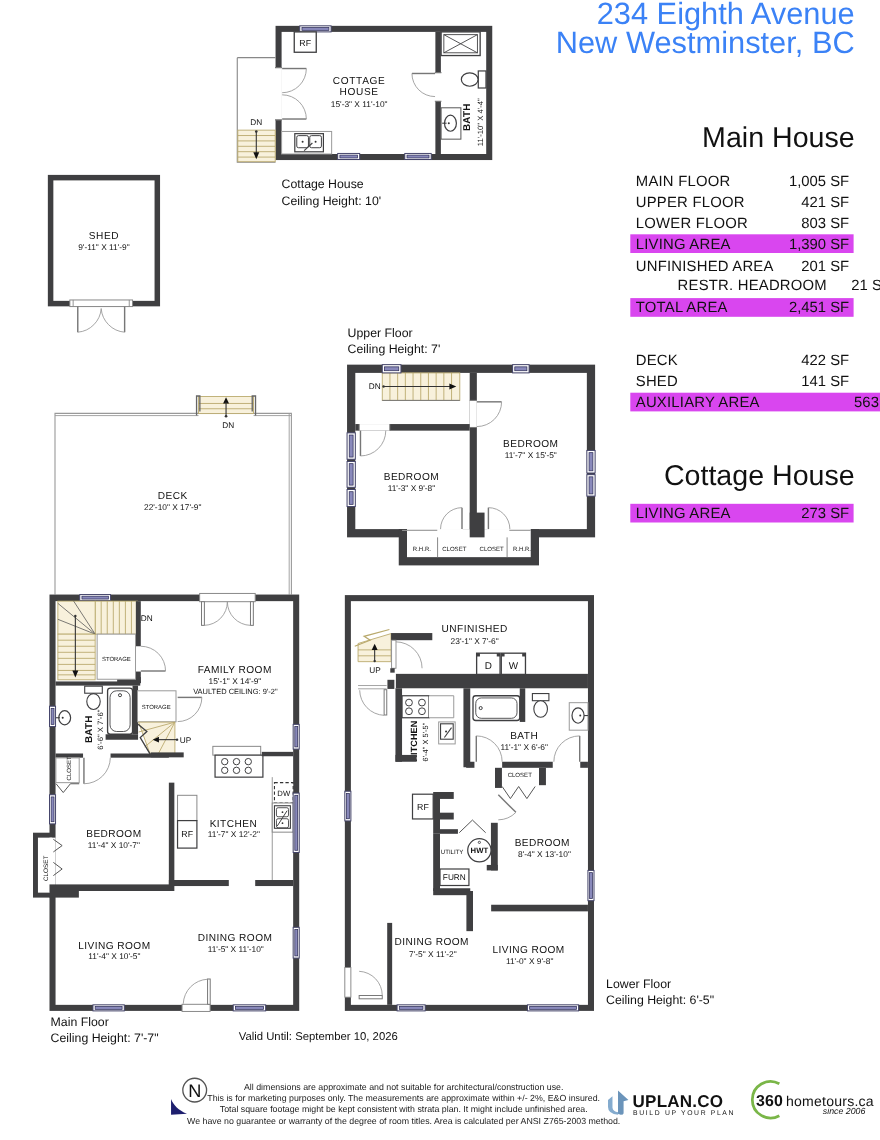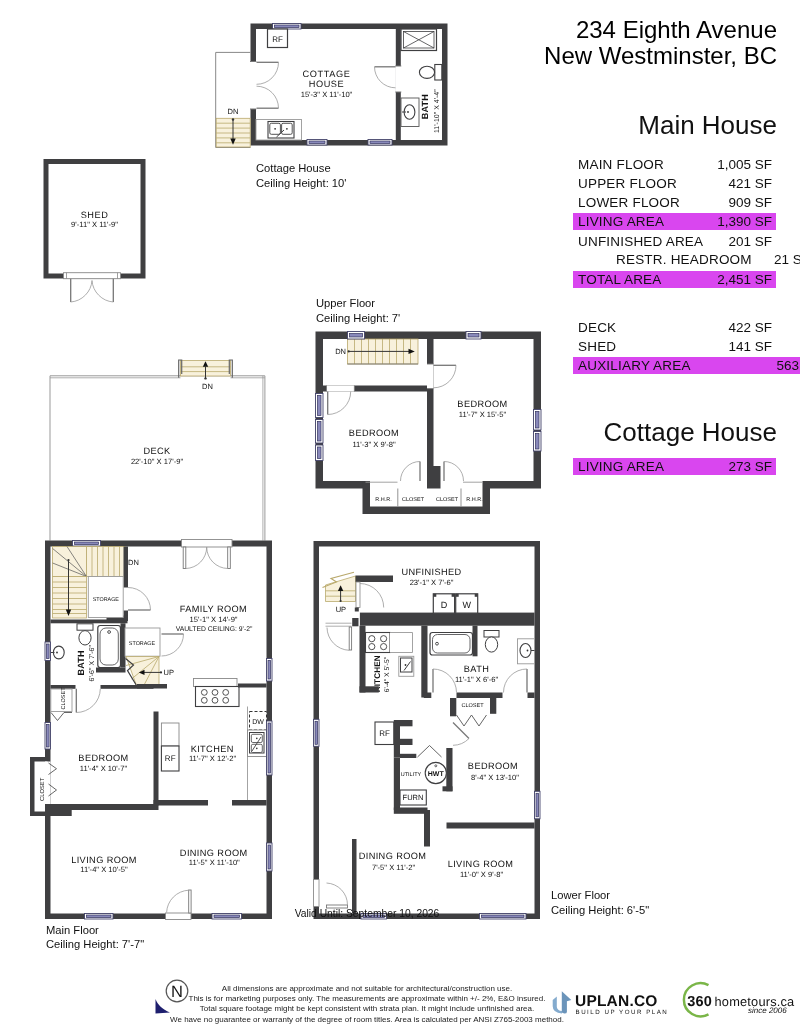--- a/index.html
+++ b/index.html
@@ -13,37 +13,37 @@
   .gray{background:#d946ef;}
   .ttl{position:absolute;right:23px;font-size:26px;color:#111;}
   .planlab{position:absolute;font-size:11.2px;line-height:14.5px;color:#111;}
   svg{position:absolute;overflow:visible;}
   svg text{font-family:"Liberation Sans",sans-serif;fill:#111;text-rendering:geometricPrecision;}
 </style>
 </head>
 <body>
 <div id="page">
 
-  <div class="abs rt" style="right:23px;top:17px;font-size:24px;line-height:26px;color:#000000;">234 Eighth Avenue<br>New Westminster, BC</div>
+  <div class="abs rt" style="right:23px;top:0;font-size:28px;line-height:26px;color:#3b82f6;">234 Eighth Avenue<br>New Westminster, BC</div>
 
   <div class="ttl" style="top:110px;">Main House</div>
 
   <div class="row" style="top:156px;">
       <span class="lb">MAIN FLOOR</span>
       <span class="vl">1,005 SF</span>
     </div>
 
   <div class="row" style="top:175px;">
       <span class="lb">UPPER FLOOR</span>
       <span class="vl">421 SF</span>
     </div>
 
   <div class="row" style="top:194px;">
       <span class="lb">LOWER FLOOR</span>
-      <span class="vl">909 SF</span>
+      <span class="vl">803 SF</span>
     </div>
 
   <div class="row gray" style="top:213px;">
       <span class="lb">LIVING AREA</span>
       <span class="vl">1,390 SF</span>
     </div>
 
   <div class="row" style="top:232.5px;">
       <span class="lb">UNFINISHED AREA</span>
       <span class="vl">201 SF</span>
@@ -824,21 +824,21 @@
   </svg>
 
   <div class="planlab" style="left:256px;top:161px;">Cottage House<br>Ceiling Height: 10'</div>
 
   <div class="planlab" style="left:316px;top:296px;">Upper Floor<br>Ceiling Height: 7'</div>
 
   <div class="planlab" style="left:46px;top:922.5px;">Main Floor<br>Ceiling Height: 7'-7"</div>
 
   <div class="planlab" style="left:551px;top:888px;">Lower Floor<br>Ceiling Height: 6'-5"</div>
 
-  <div class="abs" style="left:217px;top:908px;width:300px;text-align:center;font-size:10.3px;color:#111;">Valid Until: September 10, 2026</div>
+  <div class="abs" style="left:217px;top:937px;width:300px;font-size:10.3px;color:#111;">Valid Until: September 10, 2026</div>
 
   <div class="abs" style="left:117px;top:984px;width:500px;text-align:center;font-size:8px;line-height:10.2px;color:#222;">All dimensions are approximate and not suitable for architectural/construction use.<br>This is for marketing purposes only. The measurements are approximate within +/- 2%, E&amp;O insured.<br>Total square footage might be kept consistent with strata plan. It might include unfinished area.<br>We have no guarantee or warranty of the degree of room titles. Area is calculated per ANSI Z765-2003 method.</div>
 
   <svg class="abs" style="left:150px;top:975px;" width="45" height="42" viewBox="0 0 45 42">
     <circle cx="27" cy="16" r="10.8" fill="none" stroke="#555" stroke-width="1.2"></circle>
     <text x="27" y="22" font-size="16.5" text-anchor="middle" fill="#111">N</text>
     <path d="M 5.5 24 L 5.5 38.5 L 20 37.5 C 12 34 8 30 5.5 24 Z" fill="#1e1f6e"></path>
   </svg>
 
   <svg class="abs" style="left:550px;top:986px;" width="115" height="32" viewBox="0 0 115 32">

